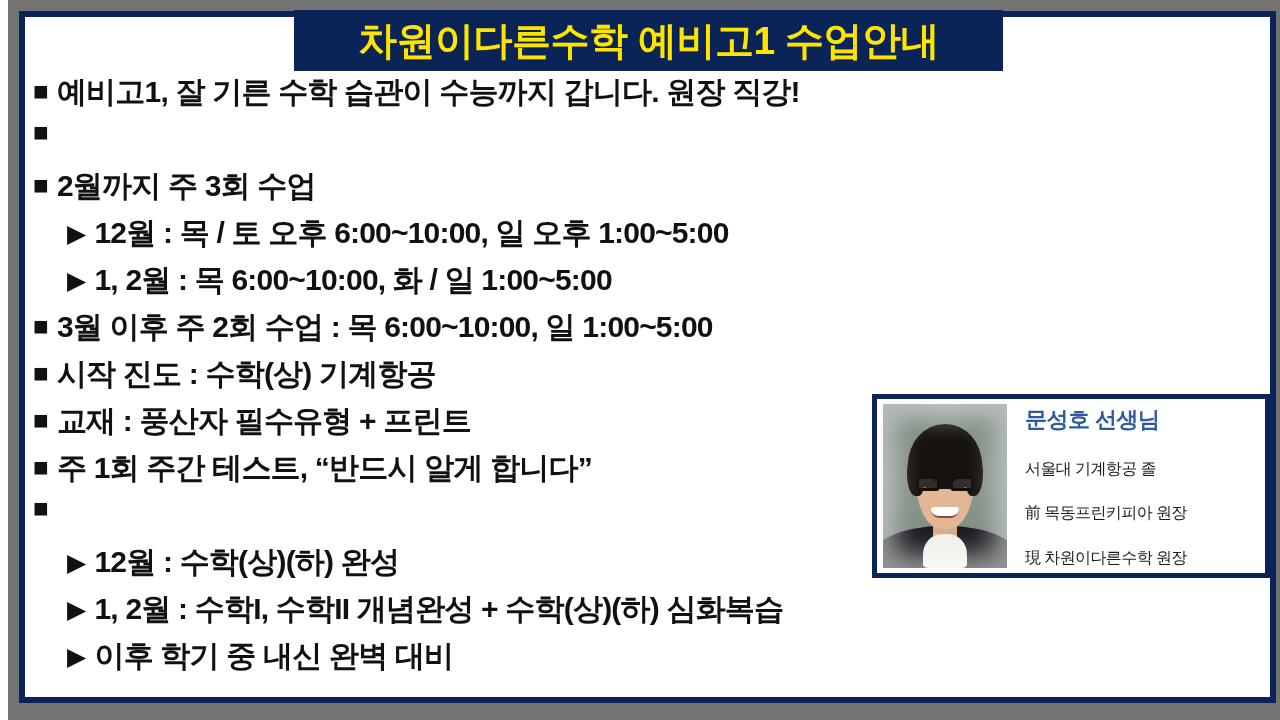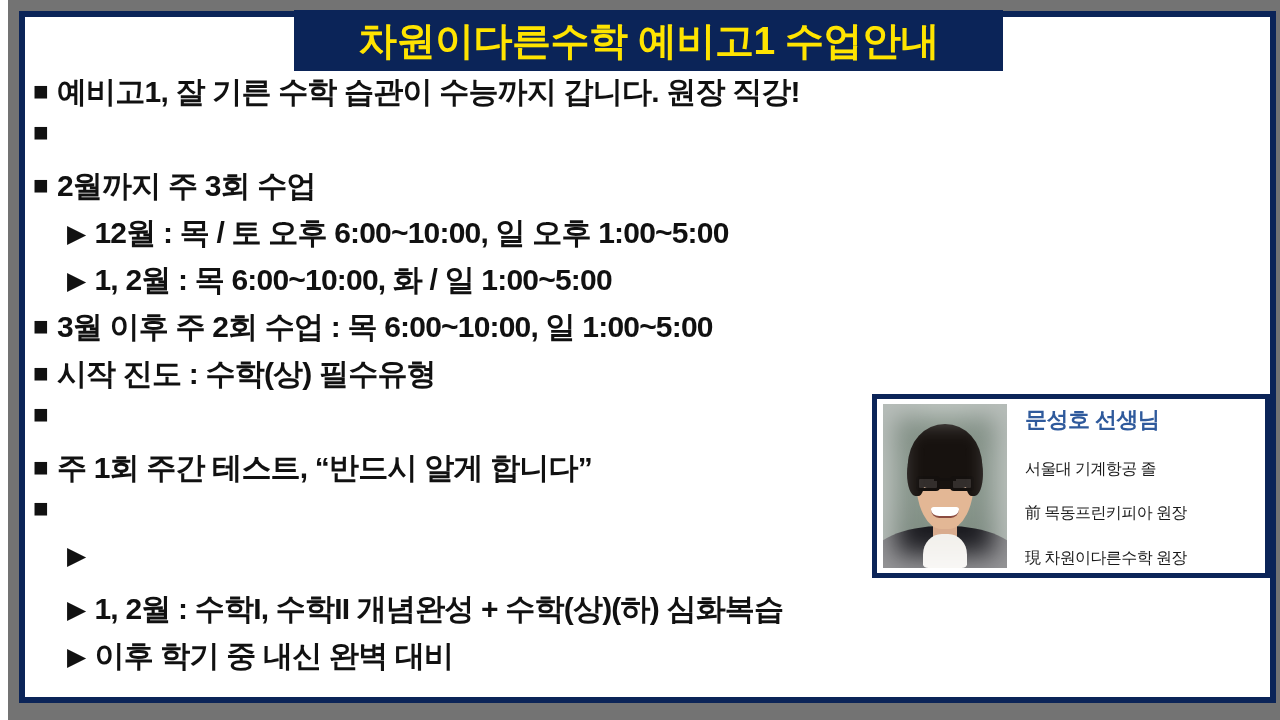--- a/index.html
+++ b/index.html
@@ -293,34 +293,36 @@
       <div class="line level-2">
         <span class="marker triangle">▶</span>
         <span class="line-text">1, 2월 : 목 6:00~10:00, 화 / 일 1:00~5:00</span>
       </div>
       <div class="line level-1">
         <span class="marker square">■</span>
         <span class="line-text">3월 이후 주 2회 수업 : 목 6:00~10:00, 일 1:00~5:00</span>
       </div>
       <div class="line level-1">
         <span class="marker square">■</span>
-        <span class="line-text">시작 진도 : 수학(상) 필수유형</span>
-      </div>
-      <div class="line level-1">
-        <span class="marker square">■</span>
+        <span class="line-text">시작 진도 : 수학(상) 기계항공</span>
+      </div>
+      <div class="line level-1">
+        <span class="marker square">■</span>
+        <span class="line-text">교재 : 풍산자 필수유형 + 프린트</span>
       </div>
       <div class="line level-1">
         <span class="marker square">■</span>
         <span class="line-text">주 1회 주간 테스트, “반드시 알게 합니다”</span>
       </div>
       <div class="line level-1">
         <span class="marker square">■</span>
       </div>
       <div class="line level-2">
         <span class="marker triangle">▶</span>
+        <span class="line-text">12월 : 수학(상)(하) 완성</span>
       </div>
       <div class="line level-2">
         <span class="marker triangle">▶</span>
         <span class="line-text">1, 2월 : 수학I, 수학II 개념완성 + 수학(상)(하) 심화복습</span>
       </div>
       <div class="line level-2">
         <span class="marker triangle">▶</span>
         <span class="line-text">이후 학기 중 내신 완벽 대비</span>
       </div>
     </div>

